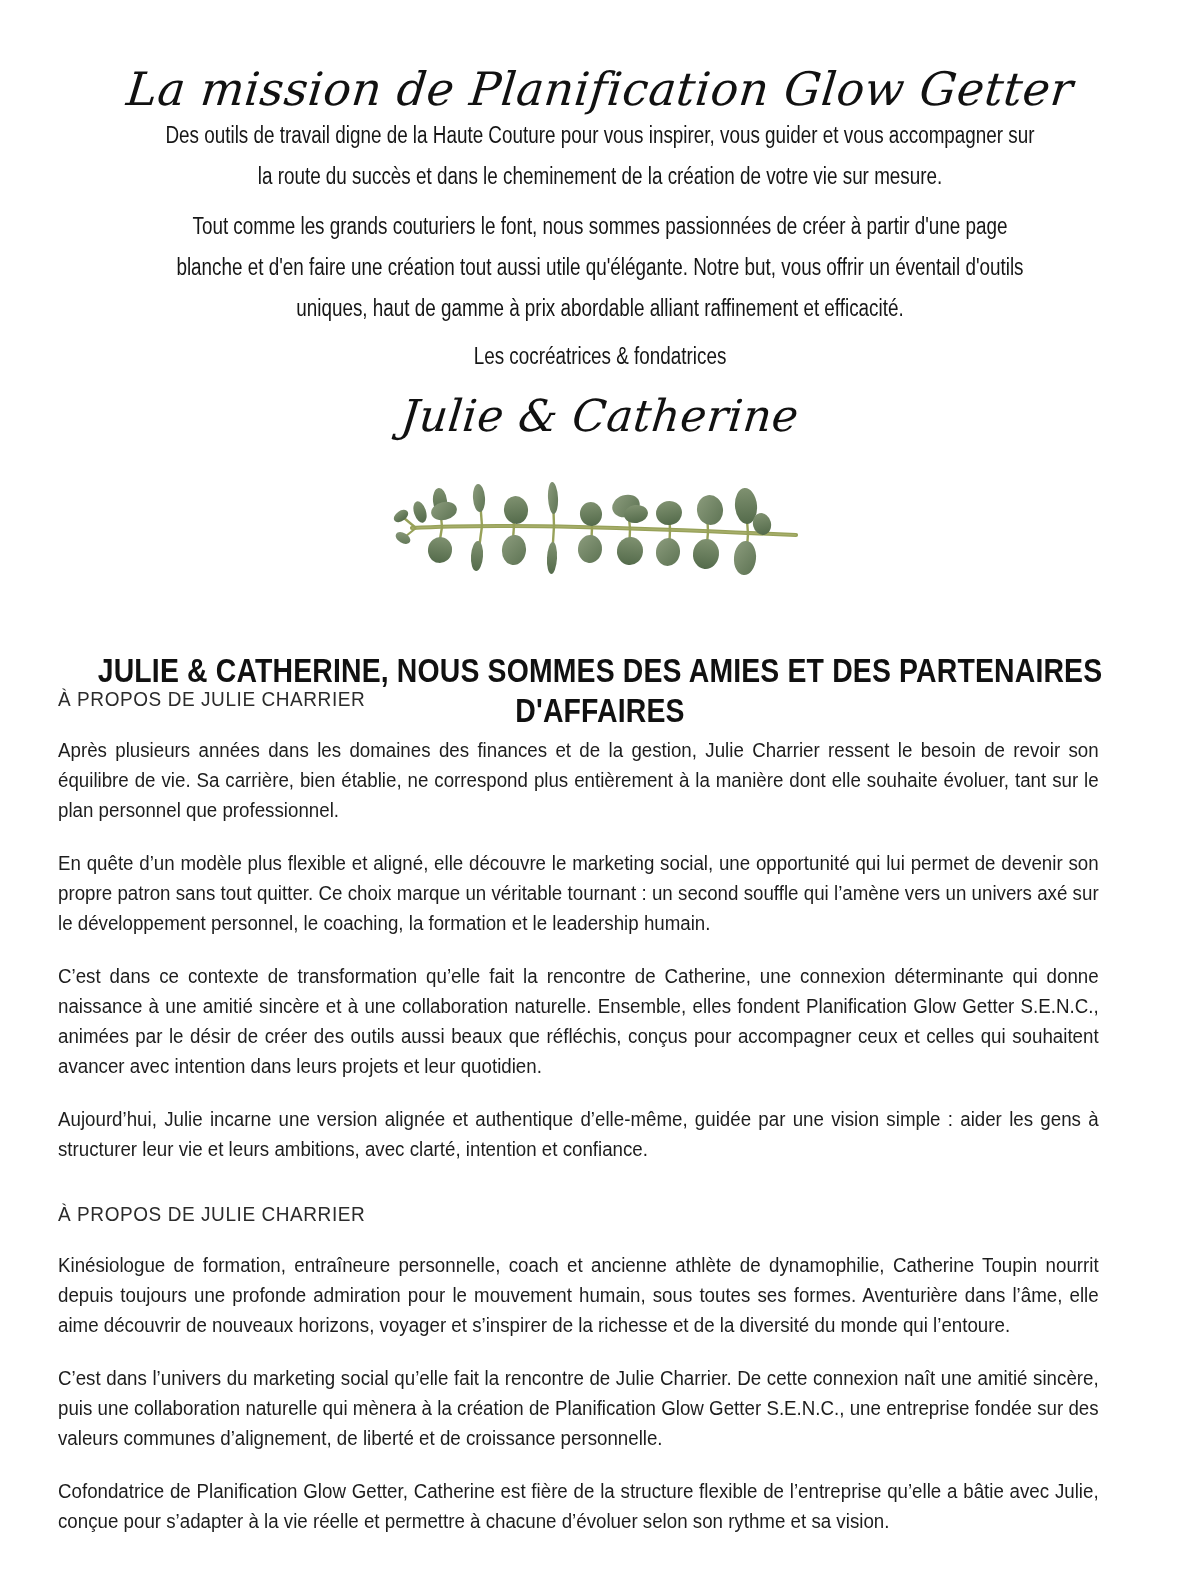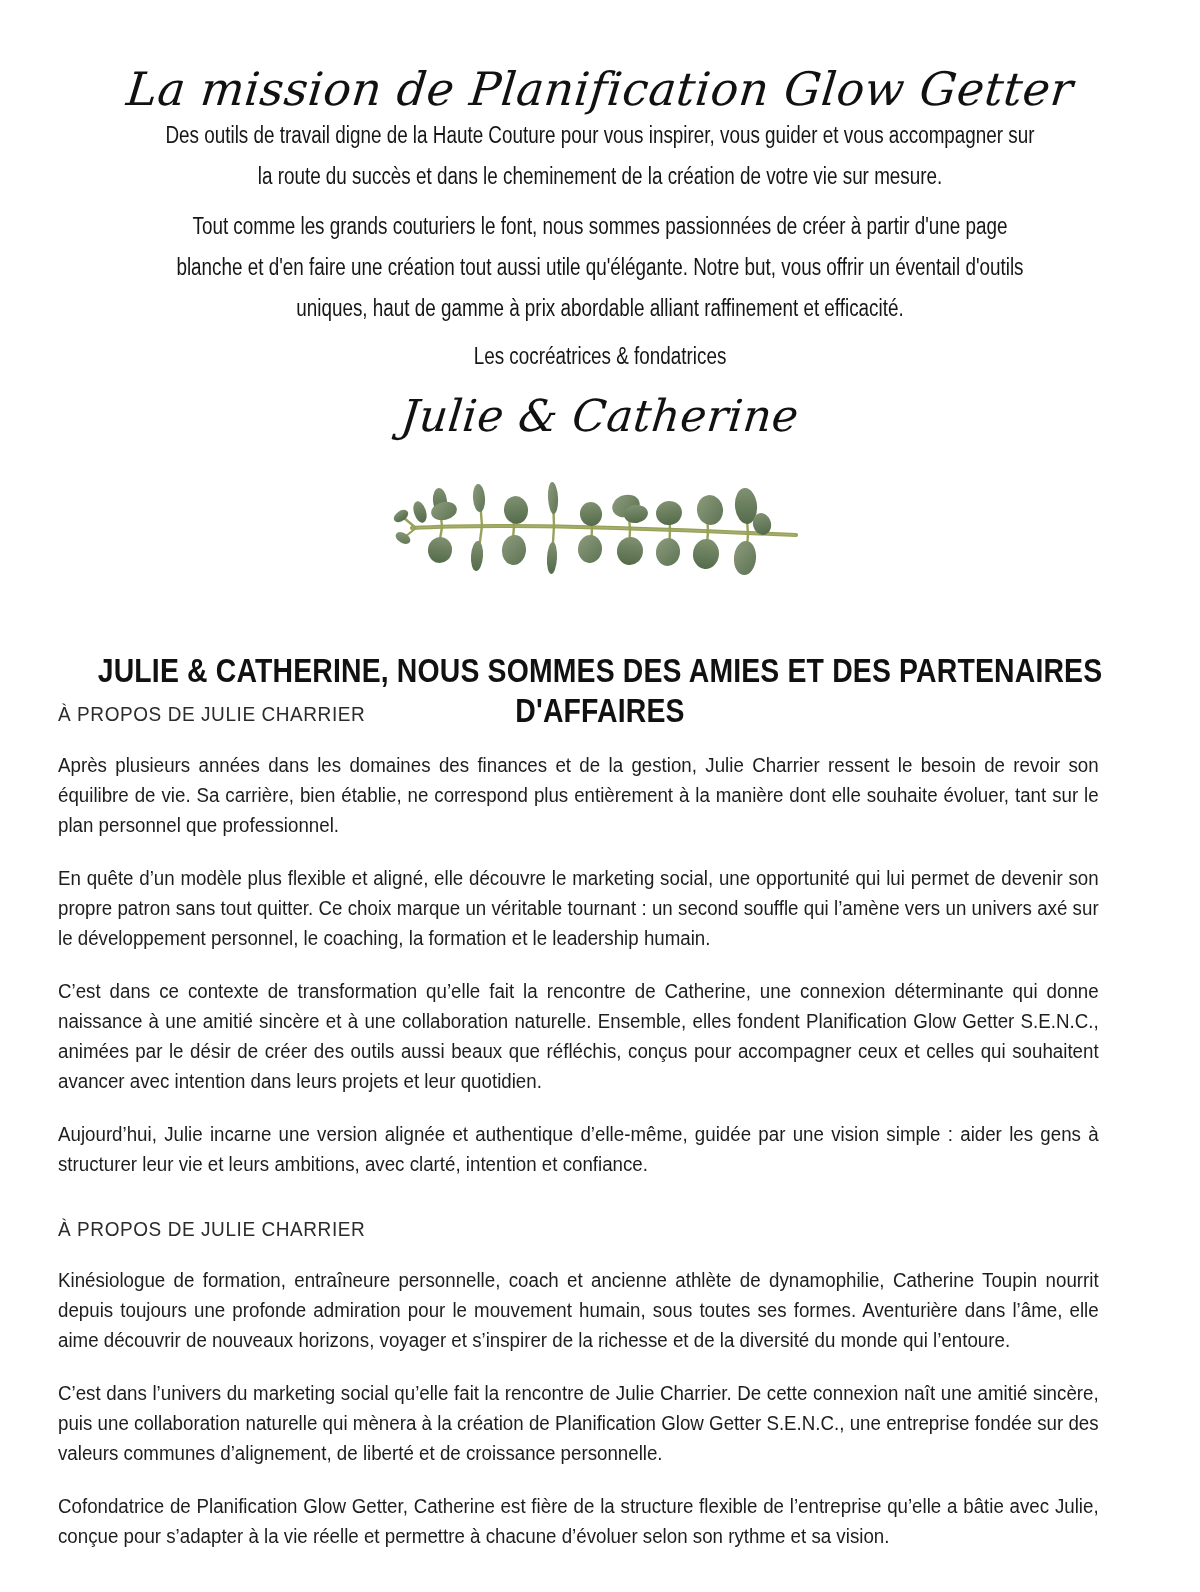--- a/index.html
+++ b/index.html
@@ -109,21 +109,21 @@
     line-height: 40px;
     letter-spacing: 0.2px;
     color: #111111;
     transform: scaleX(0.86);
     transform-origin: center top;
   }
 
   
   .content {
     position: absolute;
-    top: 700px;
+    top: 685px;
     left: 58px;
     width: 1084px;
   }
 
   .section-label {
     font-family: "Liberation Sans Narrow", "Liberation Sans", sans-serif;
     font-size: 20px;
     line-height: 28px;
     font-weight: 400;
     letter-spacing: 0.6px;

